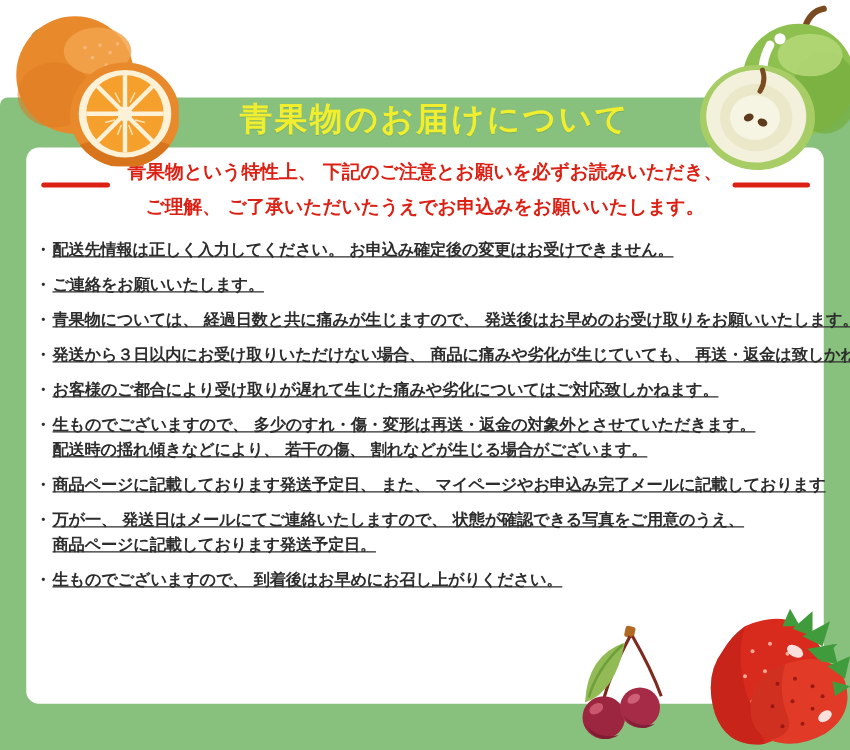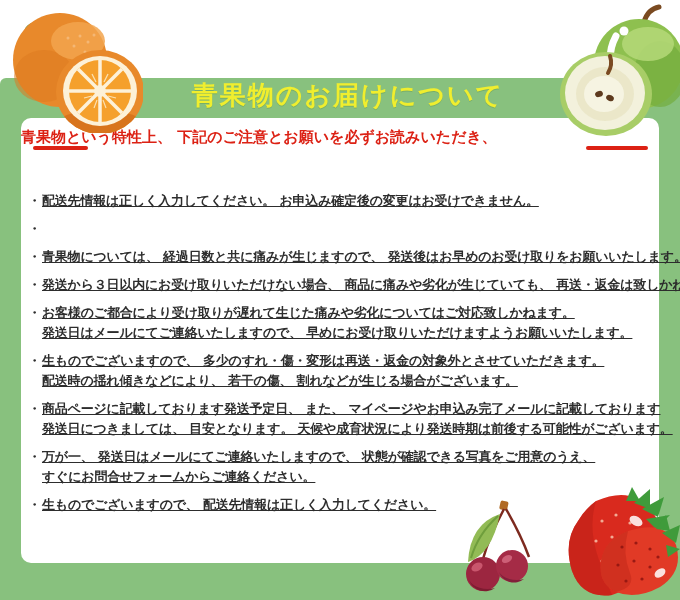--- a/index.html
+++ b/index.html
@@ -17,21 +17,21 @@
     background:#ffffff;border-radius:10px;
   }
   .page-title{
     position:absolute;left:0;top:78px;width:648px;height:34px;
     display:flex;align-items:center;justify-content:center;
     color:#f0ee2e;font-size:26px;font-weight:bold;letter-spacing:2px;
     text-shadow:0 1px 0 rgba(90,140,70,.35);
     margin-left:24px;
   }
   .intro{
-    position:absolute;left:21px;top:123px;width:638px;text-align:left;
+    position:absolute;left:21px;top:123px;width:638px;text-align:center;
     color:#dc2114;font-weight:bold;font-size:15px;line-height:28px;
   }
   .dash{position:absolute;top:146px;height:4px;background:#dc2114;border-radius:2px;}
   .dash-left{left:33px;width:55px;}
   .dash-right{left:586px;width:62px;}
   .notice-list{position:absolute;left:28px;top:191px;width:636px;}
   .notice-item{
     display:flex;margin-bottom:8px;
     color:#2d2d2d;font-weight:bold;font-size:13px;line-height:20px;
   }
@@ -51,78 +51,78 @@
   <div class="green-frame"></div>
   <div class="white-panel"></div>
 
   <div class="page-title">青果物のお届けについて</div>
 
   <div class="dash dash-left"></div>
   <div class="dash dash-right"></div>
 
   <div class="intro">
     <div class="intro-line">青果物という特性上、 下記のご注意とお願いを必ずお読みいただき、</div>
+    <div class="intro-line">ご理解、 ご了承いただいたうえでお申込みをお願いいたします。</div>
   </div>
 
   <div class="notice-list">
       <div class="notice-item">
         <span class="bullet">・</span>
         <div>
           <div class="notice-line">配送先情報は正しく入力してください。 お申込み確定後の変更はお受けできません。</div>
         </div>
       </div>
       <div class="notice-item">
         <span class="bullet">・</span>
         <div>
+          <div class="notice-line">ご連絡をお願いいたします。</div>
         </div>
       </div>
       <div class="notice-item">
         <span class="bullet">・</span>
         <div>
           <div class="notice-line">青果物については、 経過日数と共に痛みが生じますので、 発送後はお早めのお受け取りをお願いいたします。</div>
         </div>
       </div>
       <div class="notice-item">
         <span class="bullet">・</span>
         <div>
           <div class="notice-line">発送から３日以内にお受け取りいただけない場合、 商品に痛みや劣化が生じていても、 再送・返金は致しかねます。</div>
         </div>
       </div>
       <div class="notice-item">
         <span class="bullet">・</span>
         <div>
           <div class="notice-line">お客様のご都合により受け取りが遅れて生じた痛みや劣化についてはご対応致しかねます。</div>
-          <div class="notice-line">発送日はメールにてご連絡いたしますので、 早めにお受け取りいただけますようお願いいたします。</div>
         </div>
       </div>
       <div class="notice-item">
         <span class="bullet">・</span>
         <div>
           <div class="notice-line">生ものでございますので、 多少のすれ・傷・変形は再送・返金の対象外とさせていただきます。</div>
           <div class="notice-line">配送時の揺れ傾きなどにより、 若干の傷、 割れなどが生じる場合がございます。</div>
         </div>
       </div>
       <div class="notice-item">
         <span class="bullet">・</span>
         <div>
           <div class="notice-line">商品ページに記載しております発送予定日、 また、 マイページやお申込み完了メールに記載しております</div>
-          <div class="notice-line">発送日につきましては、 目安となります。 天候や成育状況により発送時期は前後する可能性がございます。</div>
         </div>
       </div>
       <div class="notice-item">
         <span class="bullet">・</span>
         <div>
           <div class="notice-line">万が一、 発送日はメールにてご連絡いたしますので、 状態が確認できる写真をご用意のうえ、</div>
-          <div class="notice-line">すぐにお問合せフォームからご連絡ください。</div>
-        </div>
-      </div>
-      <div class="notice-item">
-        <span class="bullet">・</span>
-        <div>
-          <div class="notice-line">生ものでございますので、 配送先情報は正しく入力してください。</div>
+          <div class="notice-line">商品ページに記載しております発送予定日。</div>
+        </div>
+      </div>
+      <div class="notice-item">
+        <span class="bullet">・</span>
+        <div>
+          <div class="notice-line">生ものでございますので、 到着後はお早めにお召し上がりください。</div>
         </div>
       </div>
     </div>
 
   <svg class="illus illus-orange" width="135" height="125" viewBox="0 0 135 125">
     <defs>
         <clipPath id="cutO">
           <ellipse cx="92" cy="84" rx="44" ry="42"></ellipse>
         </clipPath>
       </defs>

